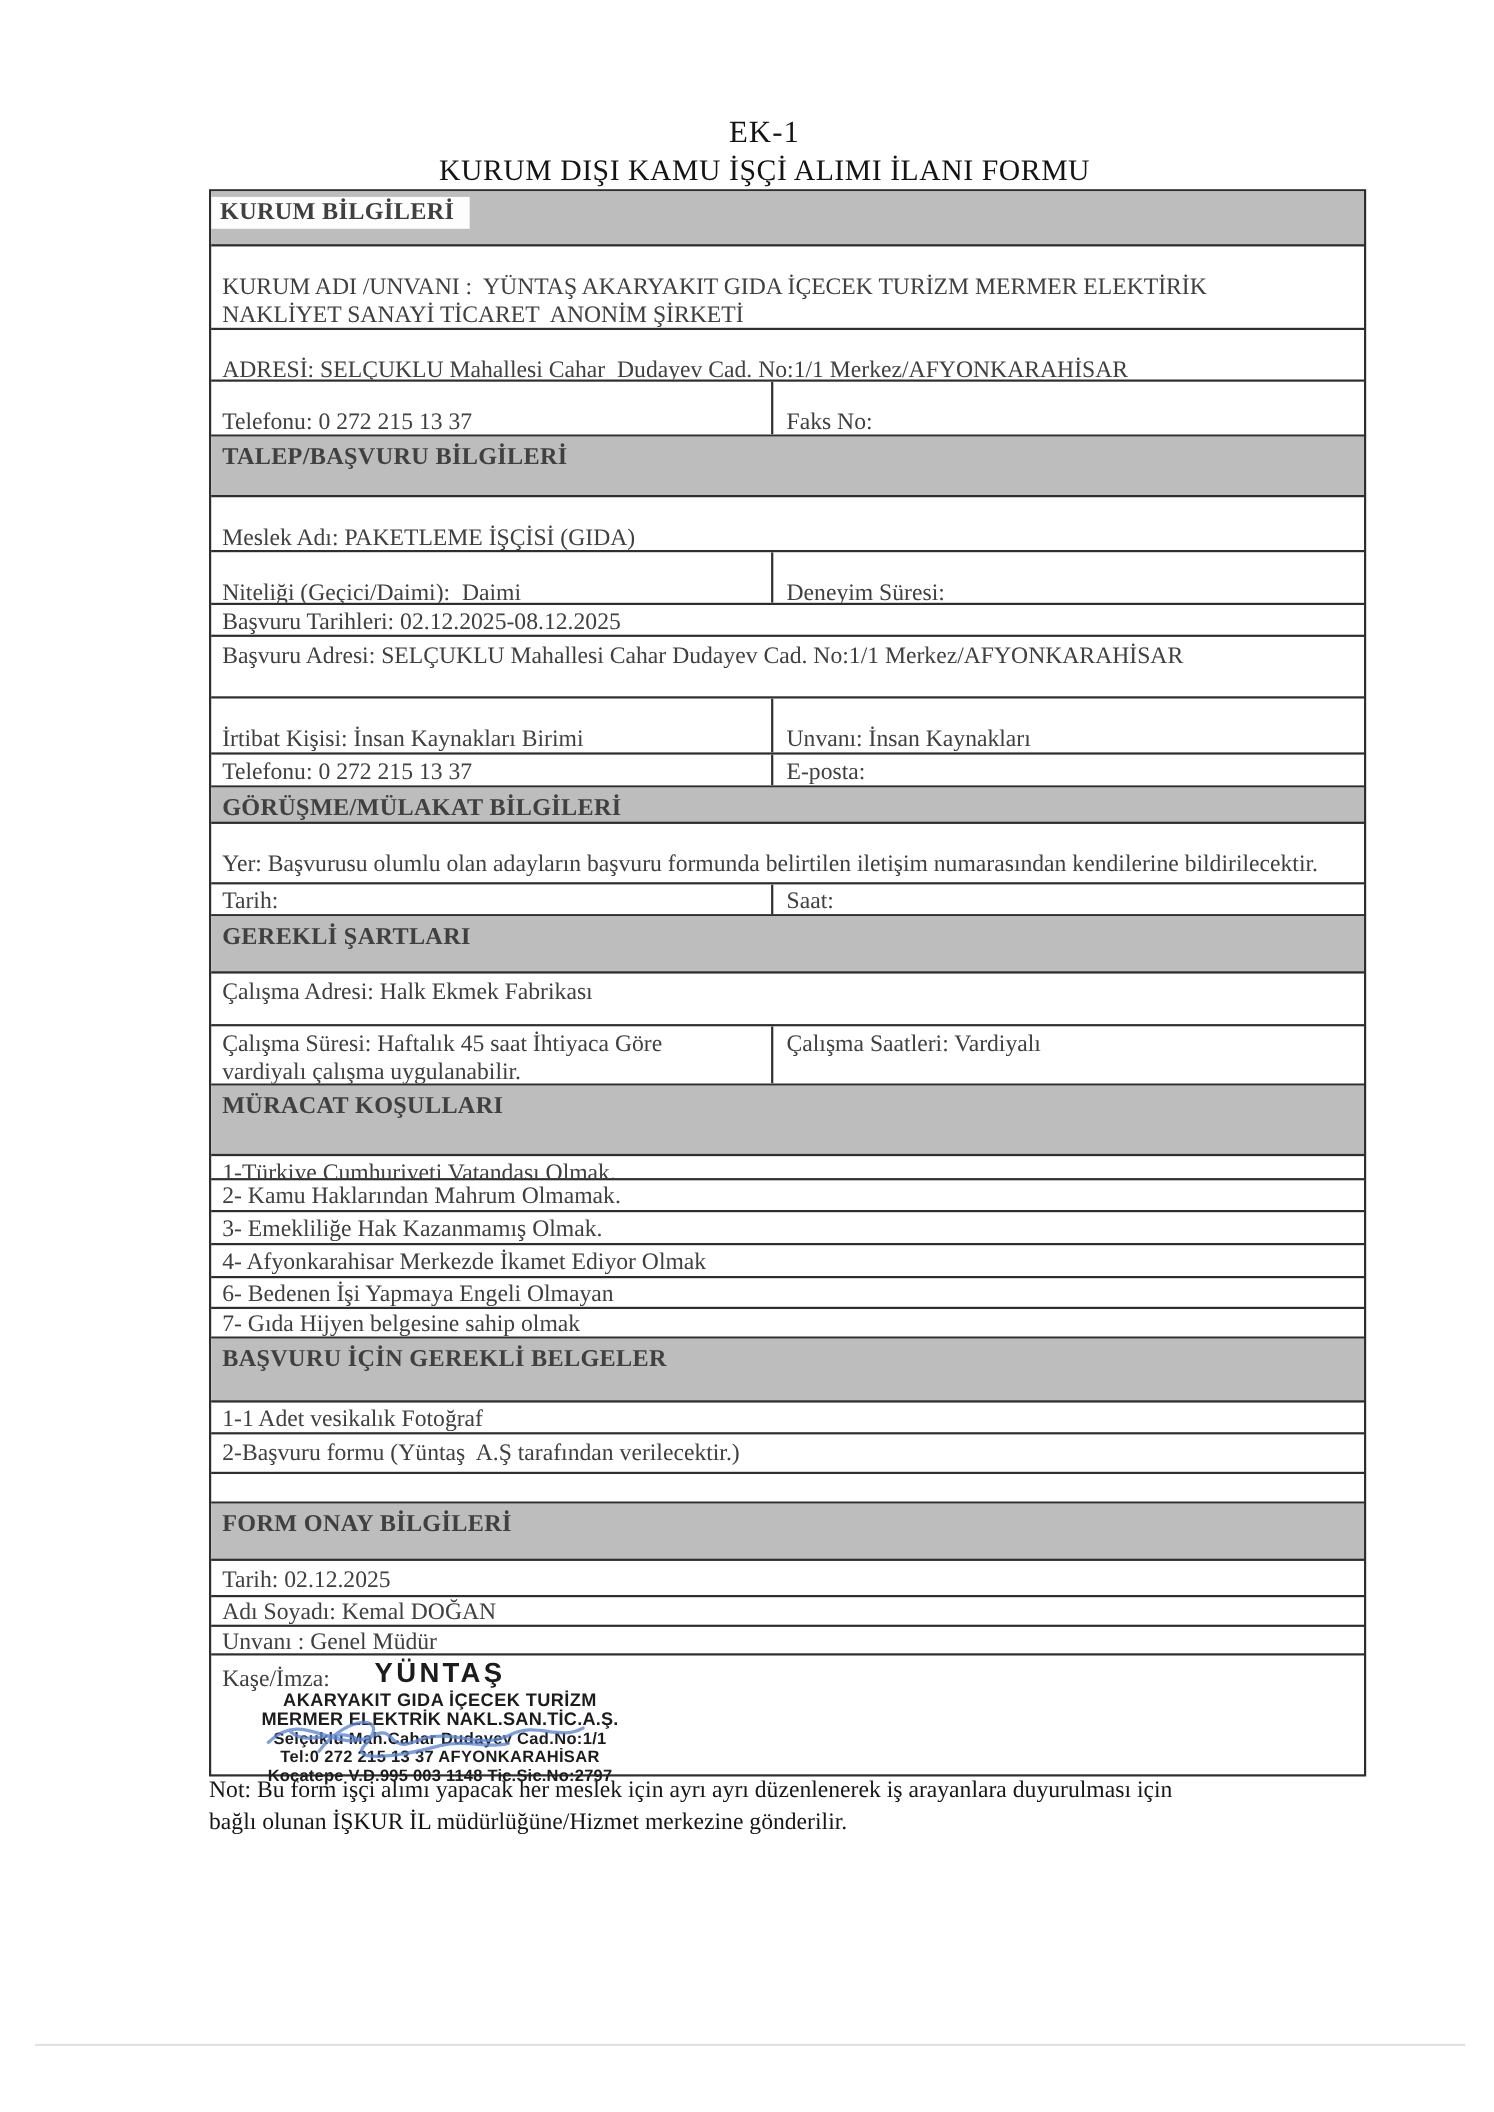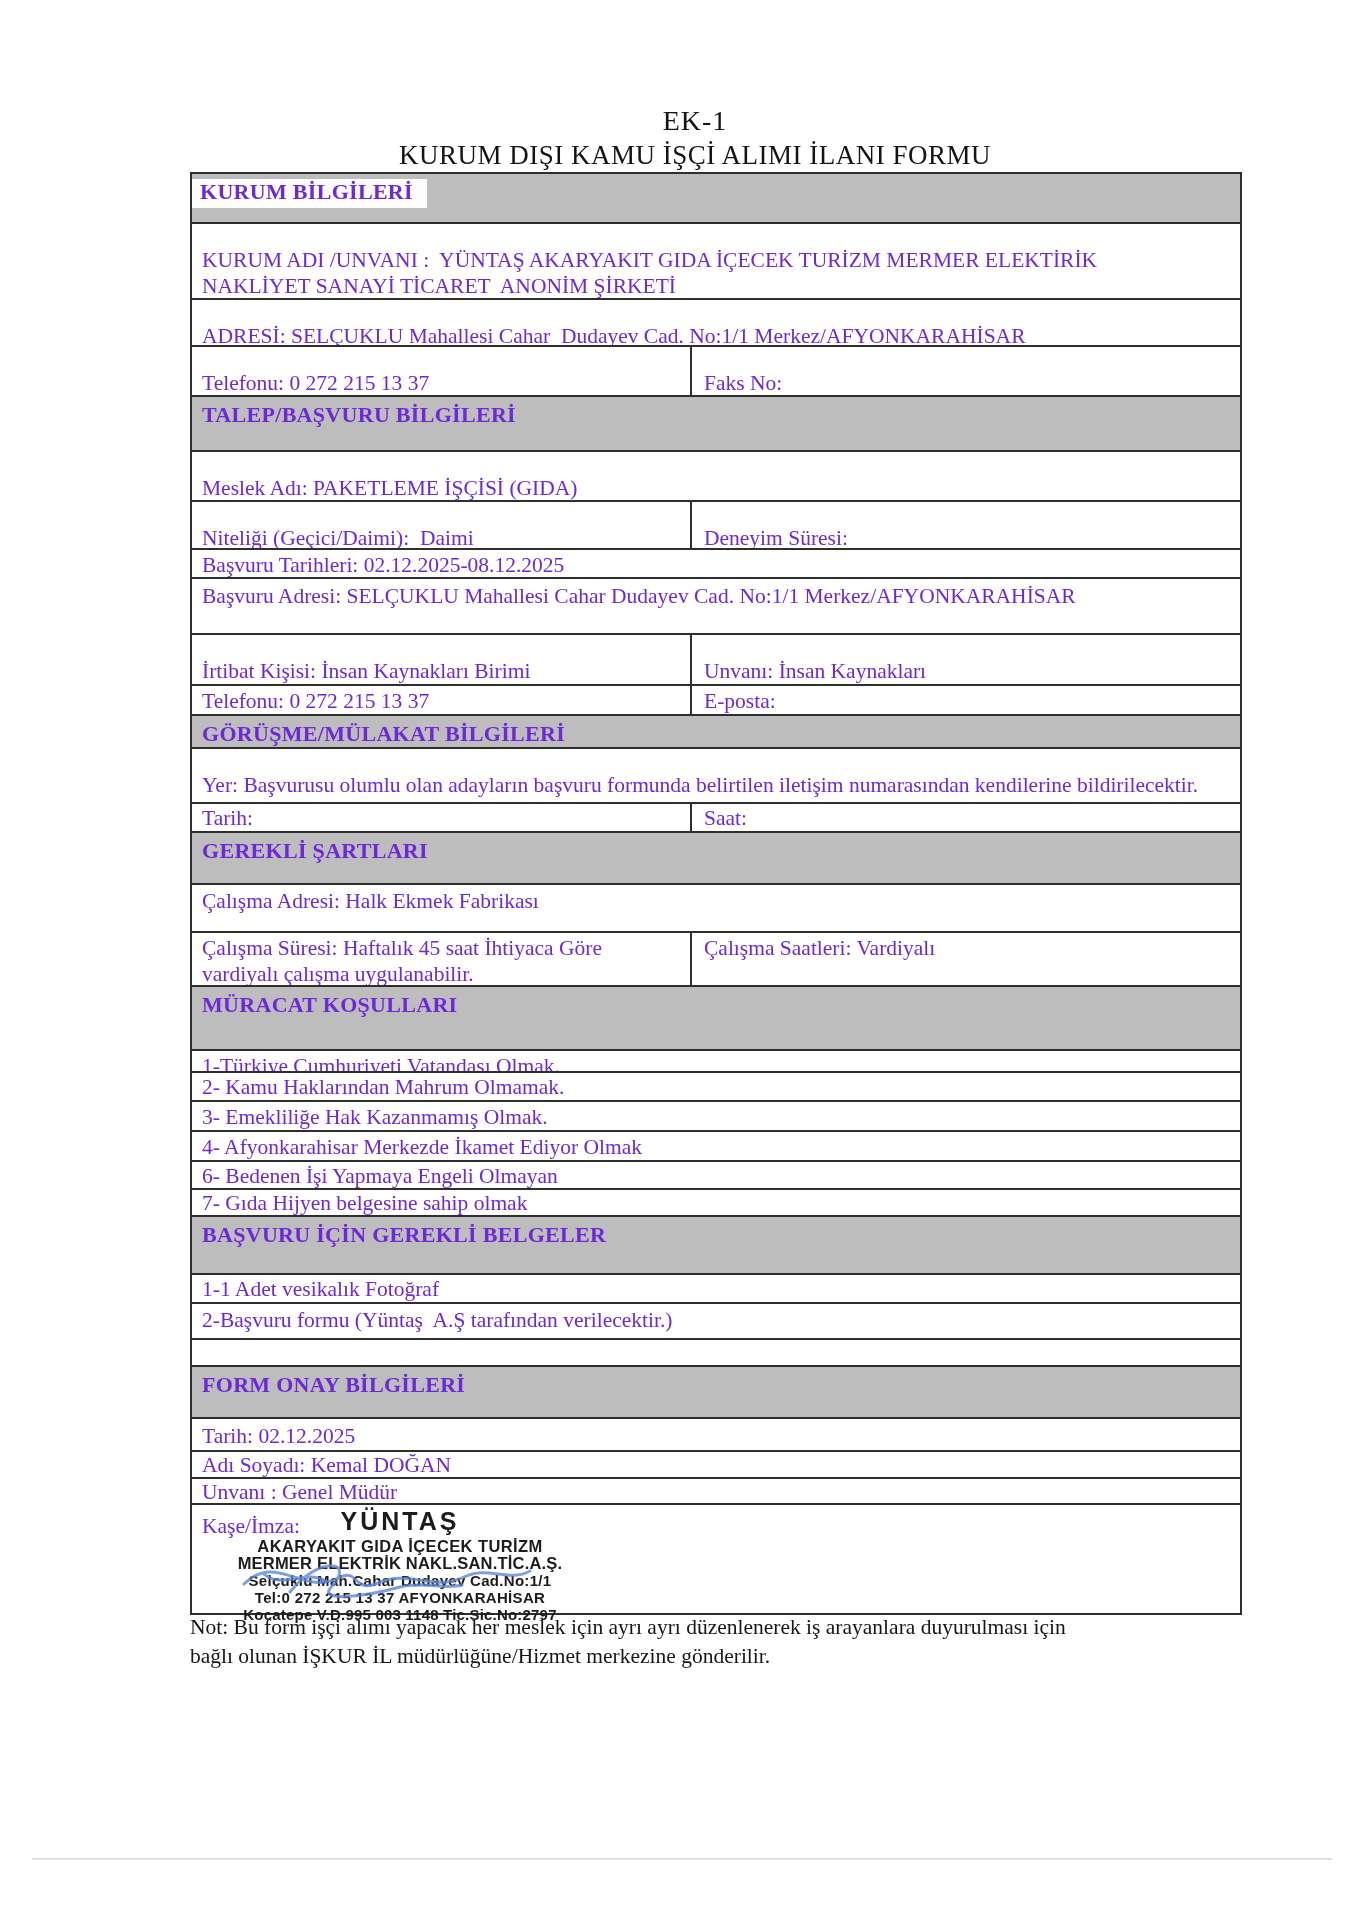--- a/index.html
+++ b/index.html
@@ -14,23 +14,23 @@
   .title-main  { font-size:27px; line-height:34px; letter-spacing:.5px; }
 
   .formtable {
     position:absolute; left:190px; top:172px; width:1052px;
     border:2px solid #2e2e2e; background:#fff;
   }
   .tr { position:relative; border-bottom:2px solid #2e2e2e; overflow:hidden; }
   .tr:last-child { border-bottom:none; }
   .cell {
     font-size:21.5px; line-height:26px; padding:23px 10px 0 10px;
-    white-space:pre-wrap; color:#6d28d9;
-  }
-  .twocol { display:flex; }
+    white-space:pre-wrap; color:#404040;
+  }
+  .twocol { display:flex;gap:11px; }
   .cl { width:498px; }
   .cr { flex:1; border-left:2px solid #2e2e2e; }
   .cr .cell { padding-left:12px; }
   .gray { background:#bdbdbd; }
   .gray .cell { font-weight:bold; font-size:22px; padding-top:5px; letter-spacing:.3px; }
   .hl { background:#fdfdfd; display:inline-block; padding:0 14px 3px 8px; margin-left:-10px; }
   .wrap-narrow { padding-right:130px; }
 
   .stamp {
     position:absolute; left:218px; top:1506px; width:364px; z-index:3;

